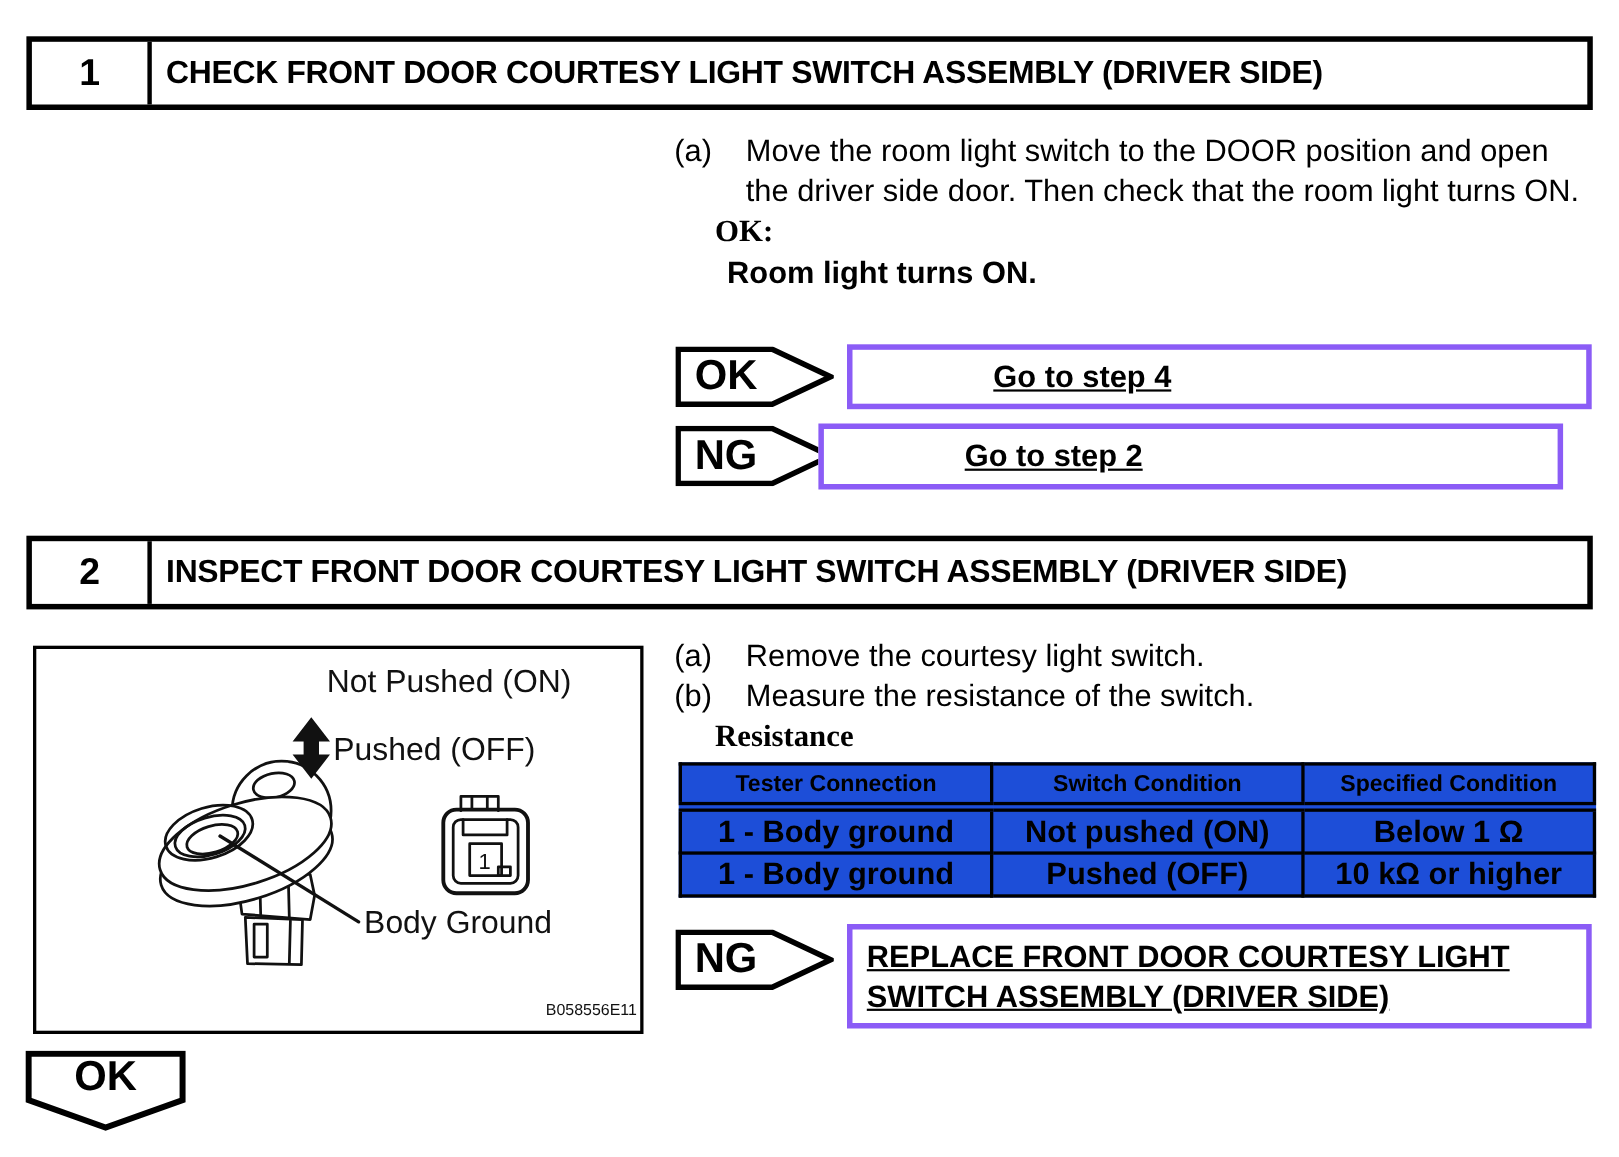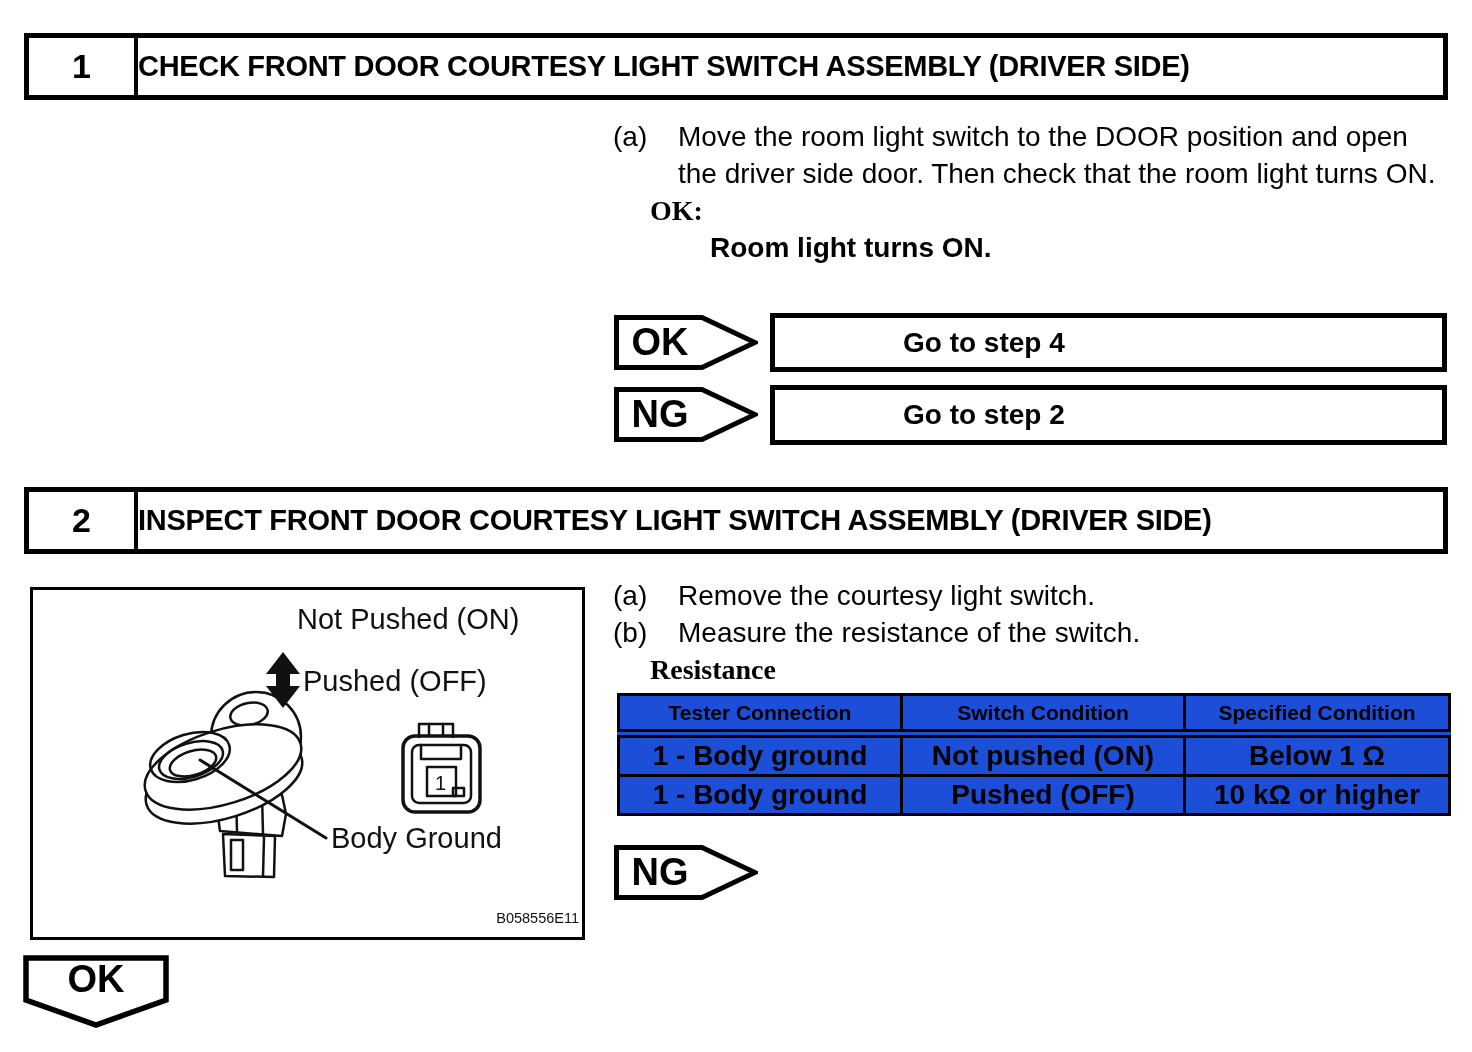--- a/index.html
+++ b/index.html
@@ -3,34 +3,34 @@
 <meta charset="utf-8">
 <style>
   html,body{margin:0;padding:0;background:#fff;}
   body{width:1472px;height:1052px;font-family:"Liberation Sans",sans-serif;color:#000;}
   .page{position:relative;width:1472px;height:1052px;background:#fff;overflow:hidden;}
   .abs{position:absolute;}
 
   
   .step-header{left:24px;width:1424px;height:67px;border:5px solid #000;box-sizing:border-box;display:flex;align-items:stretch;background:#fff;}
   .step-num{width:105px;border-right:4px solid #000;display:flex;align-items:center;justify-content:center;font-weight:bold;font-size:34px;}
-  .step-title{flex:1;display:flex;align-items:center;font-weight:bold;font-size:29px;white-space:nowrap;letter-spacing:-0.3px;}
+  .step-title{flex:1;display:flex;align-items:center;padding-left:13px;font-weight:bold;font-size:29px;white-space:nowrap;letter-spacing:-0.3px;}
 
   
   .text-block{font-size:28px;line-height:37px;}
   .hang{display:grid;grid-template-columns:65px 1fr;}
   .bold{font-weight:bold;}
   .indent1{margin-left:37px;font-family:Liberation Serif, serif;}
-  .indent2{margin-left:97px;}
+  .indent2{margin-left:48px;}
 
   
   .verdict-arrow{position:absolute;width:144px;height:55px;}
   .verdict-arrow svg{display:block;width:100%;height:100%;}
   .verdict-label{position:absolute;left:0;top:0;width:92px;height:100%;display:flex;align-items:center;justify-content:center;font-weight:bold;font-size:38px;}
-  .action-box{position:absolute;box-sizing:border-box;border:5px solid #000000;background:#fff;display:flex;align-items:center;font-weight:bold;font-size:28px;}
+  .action-box{position:absolute;box-sizing:border-box;border:5px solid #8b5cf6;background:#fff;display:flex;align-items:center;font-weight:bold;font-size:28px;text-decoration:underline;}
   .action-goto{padding-left:128px;}
   .action-replace{padding-left:13px;padding-right:10px;line-height:36px;}
 
   
   .figure-box{left:30px;top:587px;width:555px;height:353px;border:3px solid #000;box-sizing:border-box;background:#fff;}
   .figure-box svg{display:block;}
   svg text{font-family:"Liberation Sans",sans-serif;fill:#111;}
 
   
   .spec-table{position:absolute;left:617px;top:693px;width:831px;border-collapse:collapse;table-layout:fixed;background:#1d4ed8;}
@@ -70,21 +70,21 @@
   <div class="action-box action-goto" style="left:770px;top:313px;width:677px;height:59px;">
     <span>Go to step 4</span>
   </div>
 
   <div class="verdict-arrow" style="left:614px;top:387px;">
     <svg viewBox="0 0 144 55">
       <polygon points="2.5,2.5 88,2.5 141,27.5 88,52.5 2.5,52.5" fill="#fff" stroke="#000" stroke-width="5"></polygon>
     </svg>
     <span class="verdict-label">NG</span>
   </div>
-  <div class="action-box action-goto" style="left:770px;top:385px;width:677px;height:60px;">
+  <div class="action-box action-goto" style="left:744px;top:385px;width:677px;height:60px;">
     <span>Go to step 2</span>
   </div>
 
   <div class="abs step-header" style="top:487px;">
     <div class="step-num">2</div>
     <div class="step-title">INSPECT FRONT DOOR COURTESY LIGHT SWITCH ASSEMBLY (DRIVER SIDE)</div>
   </div>
 
   <div class="abs figure-box">
     <svg viewBox="0 0 549 347" width="549" height="347">
@@ -166,20 +166,23 @@
       </tr>
     </tbody>
   </table>
 
   <div class="verdict-arrow" style="left:614px;top:845px;">
     <svg viewBox="0 0 144 55">
       <polygon points="2.5,2.5 88,2.5 141,27.5 88,52.5 2.5,52.5" fill="#fff" stroke="#000" stroke-width="5"></polygon>
     </svg>
     <span class="verdict-label">NG</span>
   </div>
+  <div class="action-box action-replace" style="left:770px;top:840px;width:677px;height:95px;">
+    <span>REPLACE FRONT DOOR COURTESY LIGHT SWITCH ASSEMBLY (DRIVER SIDE)</span>
+  </div>
 
   <div class="abs down-arrow">
     <svg viewBox="0 0 146 74">
       <polygon points="3,3 143,3 143,45 73,70 3,45" fill="#fff" stroke="#000" stroke-width="5.5"></polygon>
     </svg>
     <span class="verdict-label">OK</span>
   </div>
 
 </div>
 

